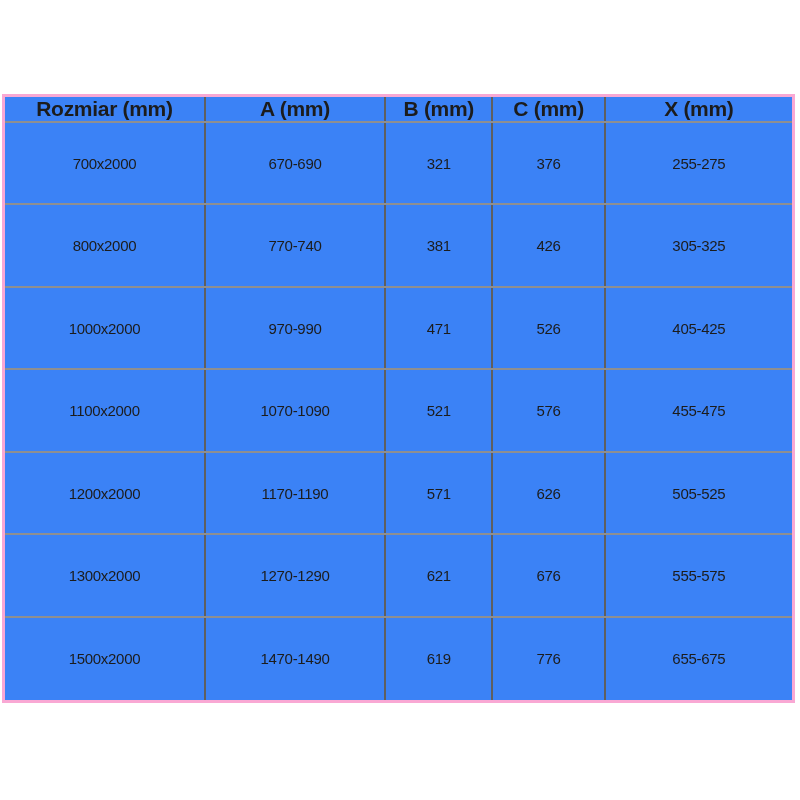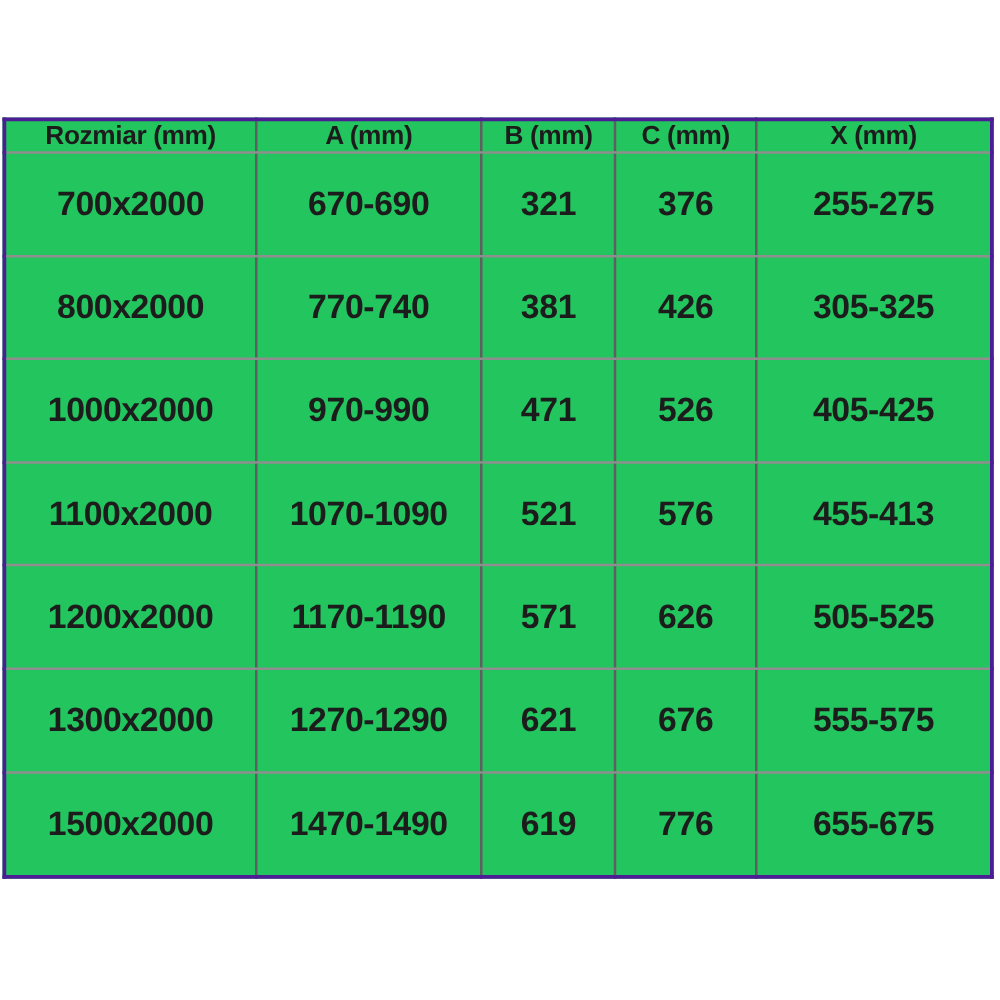--- a/index.html
+++ b/index.html
@@ -21,44 +21,44 @@
     position: absolute;
     left: 2px;
     top: 94px;
     width: 793px;
   }
   table.spec-table {
     border-collapse: collapse;
     table-layout: fixed;
     width: 100%;
     height: 609px;
-    border: 3px solid #4c1d95;
-    background: #22c55e;
+    border: 3px solid #f9a8d4;
+    background: #3b82f6;
   }
   table.spec-table th,
   table.spec-table td {
     border-top: 2px solid #8f8f8f;
     border-bottom: 2px solid #8f8f8f;
     border-left: 2px solid #5f5f5f;
     border-right: 2px solid #5f5f5f;
     text-align: center;
     vertical-align: middle;
     padding: 0;
     color: #1c1c1c;
     letter-spacing: -0.3px;
     overflow: hidden;
     white-space: nowrap;
   }
   table.spec-table th {
     font-size: 21px;
     font-weight: bold;
   }
   table.spec-table td {
-    font-size: 27px;
-    font-weight: bold;
+    font-size: 15px;
+    font-weight: normal;
   }
 </style>
 </head>
 <body>
 
 <div class="page">
   <div class="table-wrap">
     <table class="spec-table">
       <colgroup>
           <col style="width: 25.5%;">
@@ -96,21 +96,21 @@
             <td>970-990</td>
             <td>471</td>
             <td>526</td>
             <td>405-425</td>
           </tr>
           <tr>
             <td>1100x2000</td>
             <td>1070-1090</td>
             <td>521</td>
             <td>576</td>
-            <td>455-413</td>
+            <td>455-475</td>
           </tr>
           <tr>
             <td>1200x2000</td>
             <td>1170-1190</td>
             <td>571</td>
             <td>626</td>
             <td>505-525</td>
           </tr>
           <tr>
             <td>1300x2000</td>

